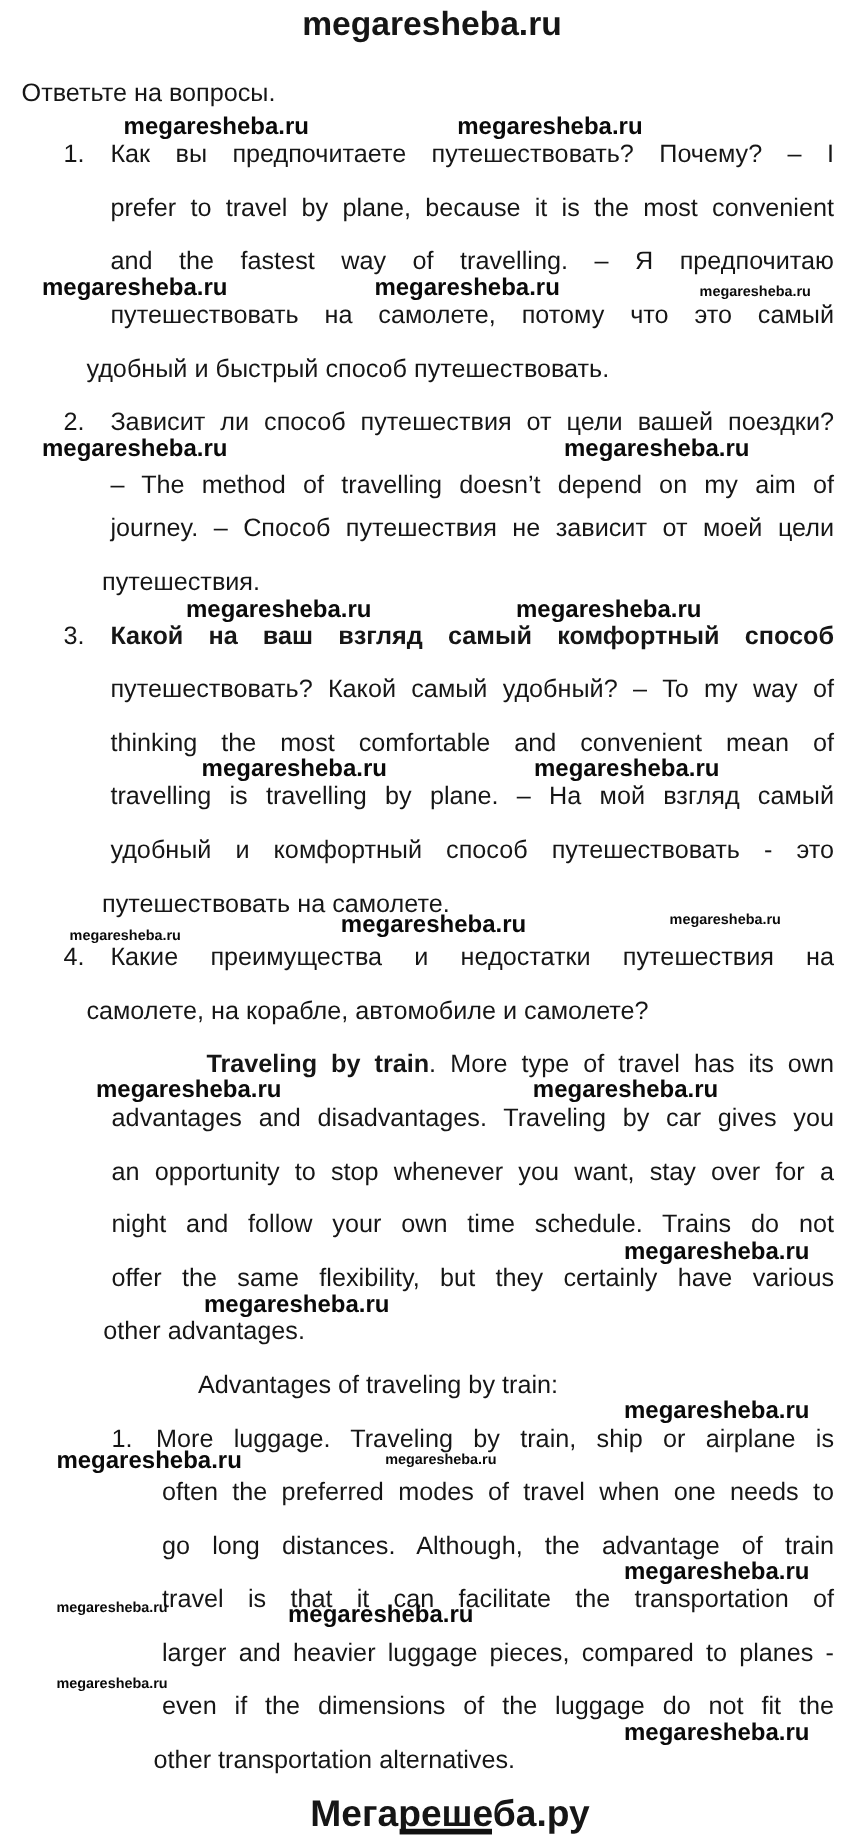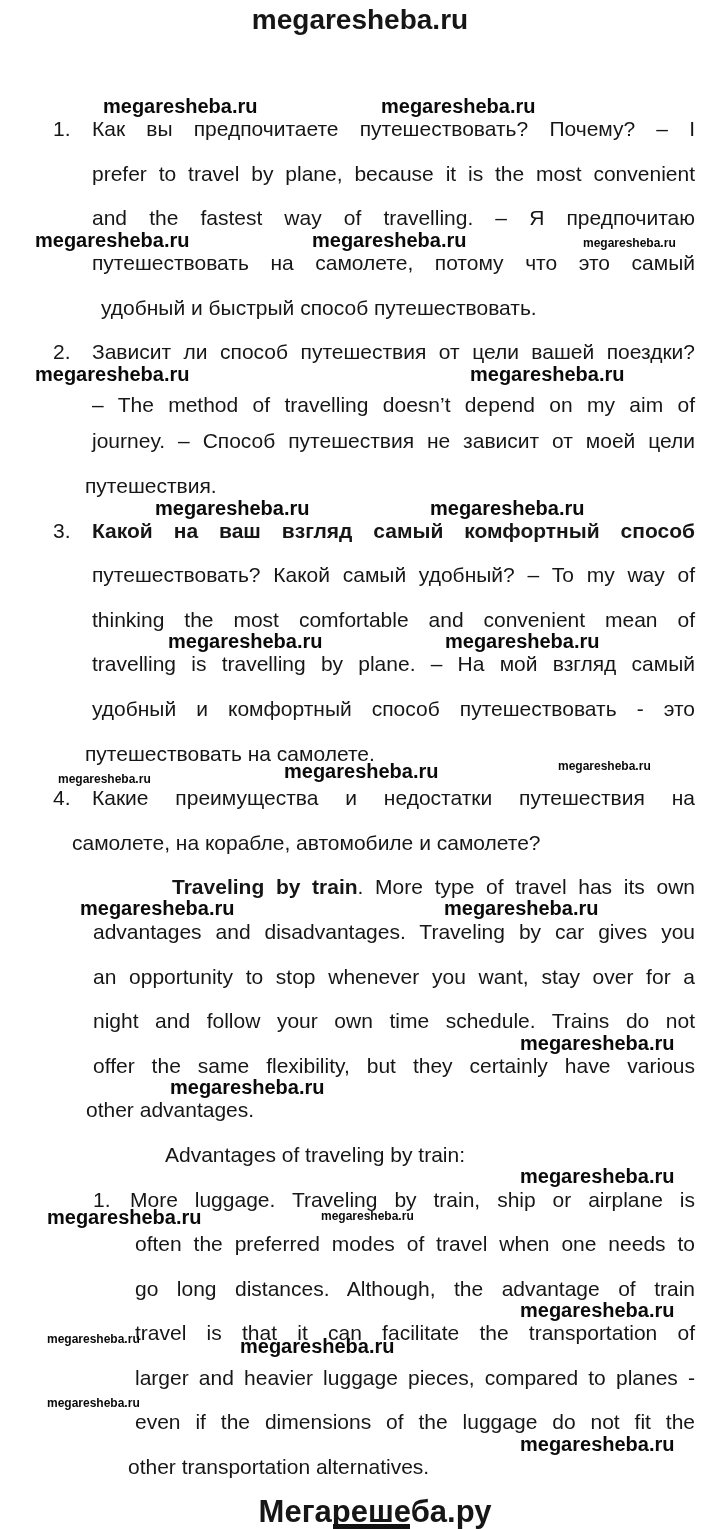--- a/index.html
+++ b/index.html
@@ -58,27 +58,28 @@
     left:333px;top:1524px;width:77px;height:5px;
     background:#111111;
   }
   b{font-weight:bold;}
 </style>
 </head>
 <body>
 
 <div id="page">
   <div class="abs" id="doc-title">megaresheba.ru</div>
+  <div class="abs" id="instruction">Ответьте на вопросы.</div>
 
   <div id="lines-layer">
       <div class="abs line just" style="left: 85px; top: 117px; width: 603px;">Как вы предпочитаете путешествовать? Почему? – I</div>
       <div class="abs line just" style="left: 85px; top: 162px; width: 603px;">prefer to travel by plane, because it is the most convenient</div>
       <div class="abs line just" style="left: 85px; top: 206px; width: 603px;">and the fastest way of travelling. – Я предпочитаю</div>
       <div class="abs line just" style="left: 85px; top: 251px; width: 603px;">путешествовать на самолете, потому что это самый</div>
-      <div class="abs line" style="left: 101px; top: 296px; width: 603px;">удобный и быстрый способ путешествовать.</div>
+      <div class="abs line" style="left: 72px; top: 296px; width: 603px;">удобный и быстрый способ путешествовать.</div>
       <div class="abs line just" style="left: 85px; top: 340px; width: 603px;">Зависит ли способ путешествия от цели вашей поездки?</div>
       <div class="abs line just" style="left: 85px; top: 393px; width: 603px;">– The method of travelling doesn’t depend on my aim of</div>
       <div class="abs line just" style="left: 85px; top: 429px; width: 603px;">journey. – Способ путешествия не зависит от моей цели</div>
       <div class="abs line" style="left: 85px; top: 474px; width: 603px;">путешествия.</div>
       <div class="abs line just" style="left: 85px; top: 519px; width: 603px; font-weight: bold;">Какой на ваш взгляд самый комфортный способ</div>
       <div class="abs line just" style="left: 85px; top: 563px; width: 603px;">путешествовать? Какой самый удобный? – To my way of</div>
       <div class="abs line just" style="left: 85px; top: 608px; width: 603px;">thinking the most comfortable and convenient mean of</div>
       <div class="abs line just" style="left: 85px; top: 652px; width: 603px;">travelling is travelling by plane. – На мой взгляд самый</div>
       <div class="abs line just" style="left: 85px; top: 697px; width: 603px;">удобный и комфортный способ путешествовать - это</div>
       <div class="abs line" style="left: 85px; top: 742px; width: 603px;">путешествовать на самолете.</div>

